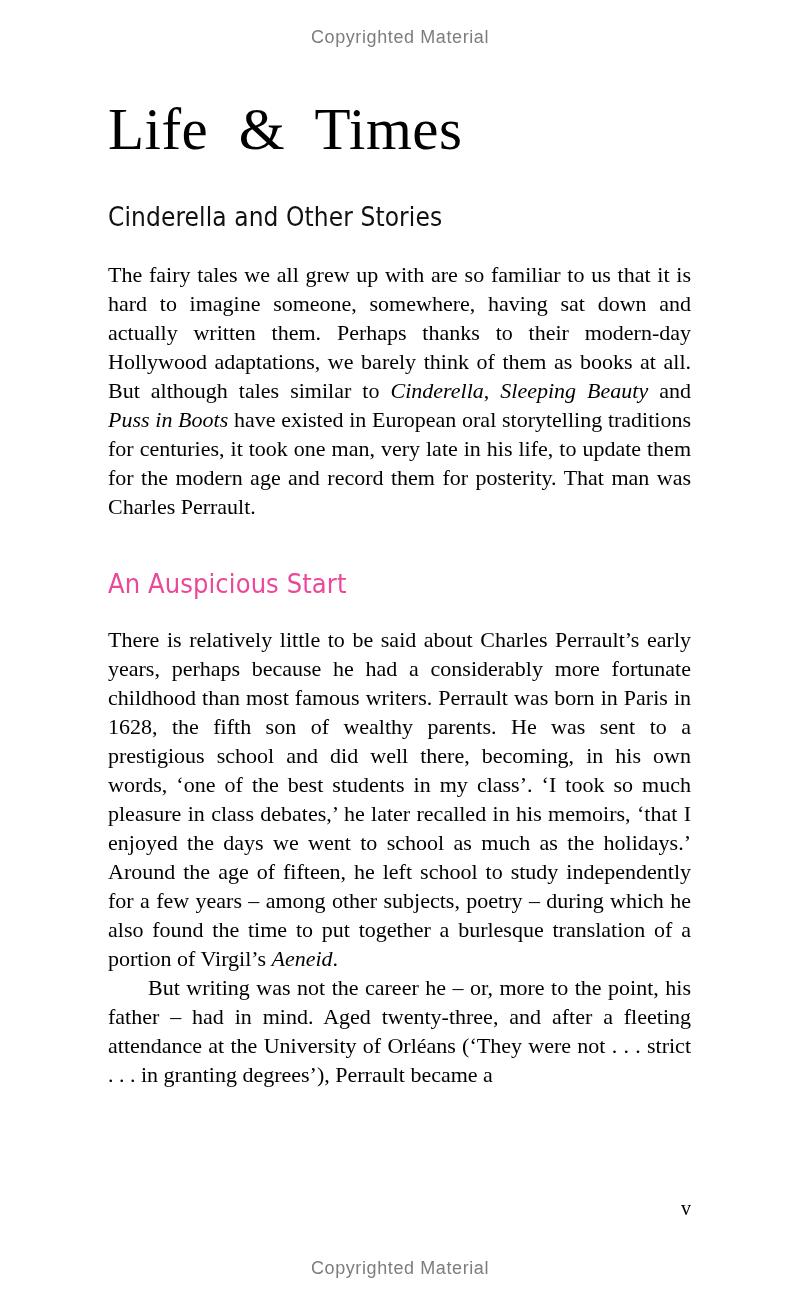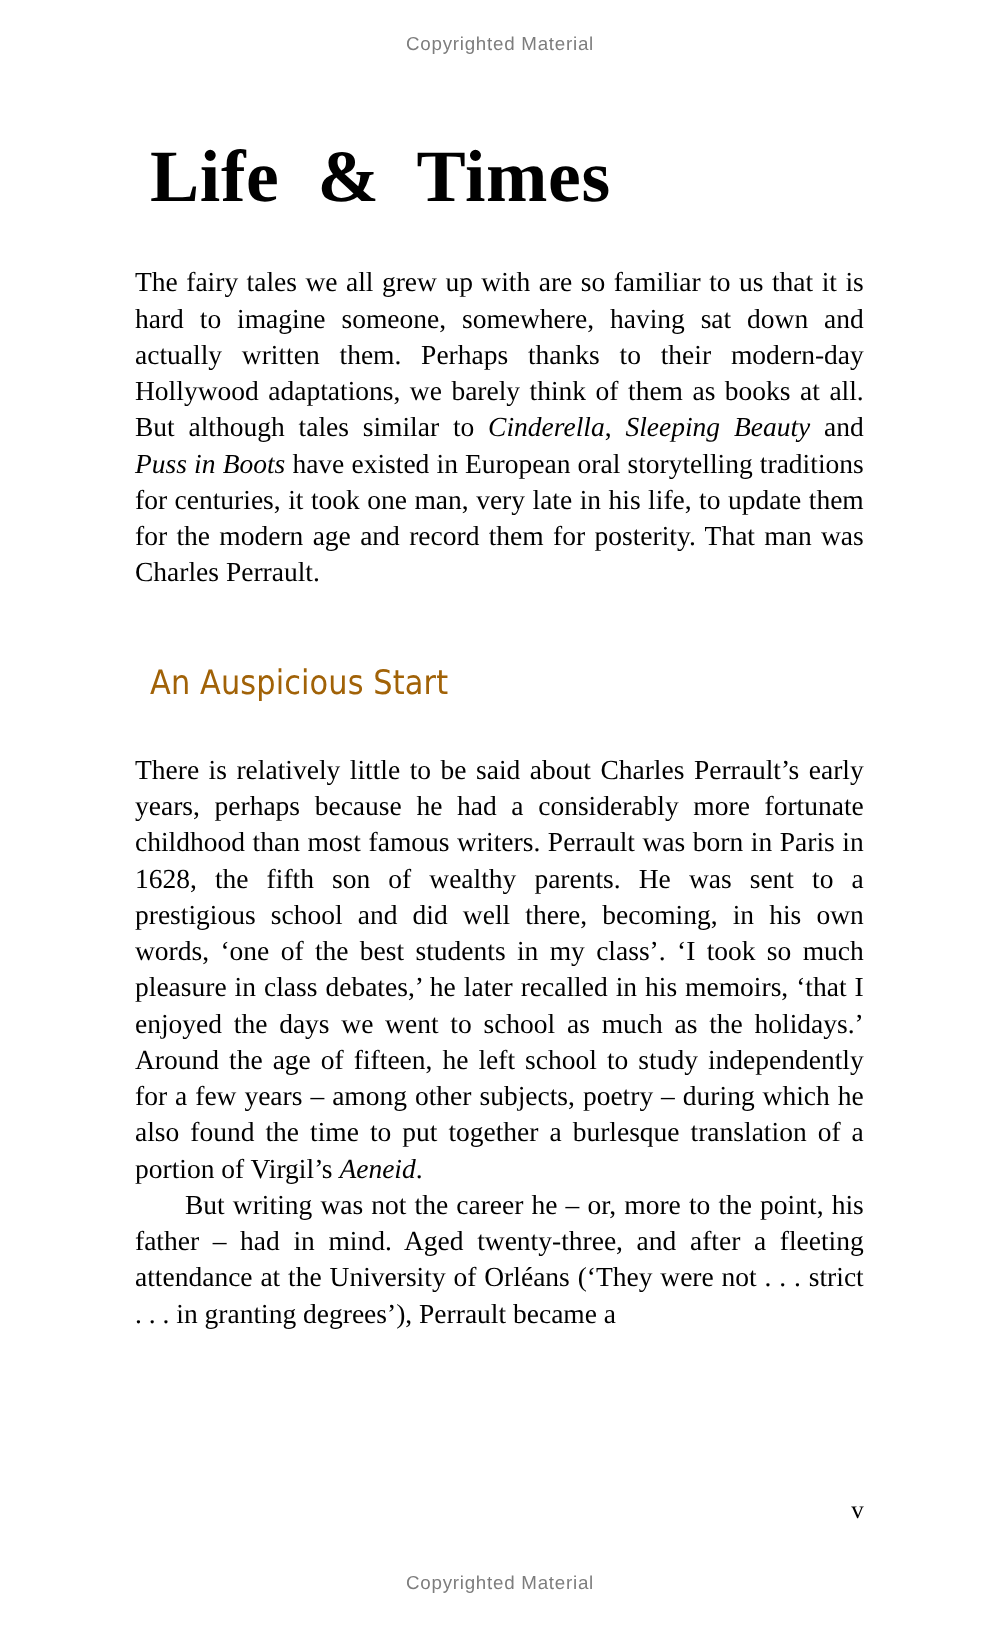--- a/index.html
+++ b/index.html
@@ -17,43 +17,43 @@
     box-sizing: border-box;
   }
 
   
   .watermark {
     position: absolute;
     left: 0;
     width: 800px;
     text-align: center;
     font-family: "Liberation Sans", sans-serif;
-    font-size: 15px;
+    font-size: 18px;
     letter-spacing: 0.6px;
     color: #7d7d7d;
     user-select: none;
   }
   .watermark-top    { top: 27px; }
   .watermark-bottom { top: 1258px; }
 
   
   .content {
     position: absolute;
     left: 108px;
     top: 0;
     width: 583px;
   }
 
   .chapter-title {
     font-family: "Liberation Serif", "DejaVu Serif", serif;
-    font-weight: 700;
+    font-weight: 400;
     font-size: 59px;
     line-height: 1;
     color: #000000;
-    margin: 12px;
+    margin: 0;
     padding-top: 100px;
     letter-spacing: 0.5px;
     white-space: pre;
   }
 
   .chapter-subtitle {
     font-family: "DejaVu Sans Condensed", "DejaVu Sans", sans-serif;
     font-weight: 400;
     font-size: 26px;
     line-height: 1.1;
@@ -61,22 +61,22 @@
     margin: 0;
     padding-top: 44px;
     letter-spacing: 0.1px;
   }
 
   .section-heading {
     font-family: "DejaVu Sans Condensed", "DejaVu Sans", sans-serif;
     font-weight: 400;
     font-size: 27px;
     line-height: 1.1;
-    color: #a16207;
-    margin: 12px;
+    color: #ec4899;
+    margin: 0;
     padding-top: 48px;
     letter-spacing: 0.1px;
   }
 
   .body-para {
     font-family: "Liberation Serif", "DejaVu Serif", serif;
     font-size: 22px;
     line-height: 29px;
     color: #000000;
     text-align: justify;
@@ -107,20 +107,21 @@
 <body>
 
 <div class="page">
 
   <div class="watermark watermark-top">Copyrighted Material</div>
 
   <div class="content">
 
     <h1 class="chapter-title">Life  &amp;  Times</h1>
 
+    <h2 class="chapter-subtitle">Cinderella and Other Stories</h2>
 
     <p class="body-para first-after-subtitle">The fairy tales we all grew up with are so familiar to us that it is hard to imagine someone, somewhere, having sat down and actually written them. Perhaps thanks to their modern-day Hollywood adaptations, we barely think of them as books at all. But although tales similar to <i>Cinderella</i>, <i>Sleeping Beauty</i> and <i>Puss in Boots</i> have existed in European oral storytelling traditions for centuries, it took one man, very late in his life, to update them for the modern age and record them for posterity. That man was Charles Perrault.</p>
 
     <h3 class="section-heading">An Auspicious Start</h3>
 
     <p class="body-para first-after-heading">There is relatively little to be said about Charles Perrault’s early years, perhaps because he had a considerably more fortunate childhood than most famous writers. Perrault was born in Paris in 1628, the fifth son of wealthy parents. He was sent to a prestigious school and did well there, becoming, in his own words, ‘one of the best students in my class’. ‘I took so much pleasure in class debates,’ he later recalled in his memoirs, ‘that I enjoyed the days we went to school as much as the holidays.’ Around the age of fifteen, he left school to study independently for a few years – among other subjects, poetry – during which he also found the time to put together a burlesque translation of a portion of Virgil’s <i>Aeneid</i>.</p>
 
     <p class="body-para continued">But writing was not the career he – or, more to the point, his father – had in mind. Aged twenty-three, and after a fleeting attendance at the University of Orléans (‘They were not . . . strict . . . in granting degrees’), Perrault became a</p>
 
   </div>

